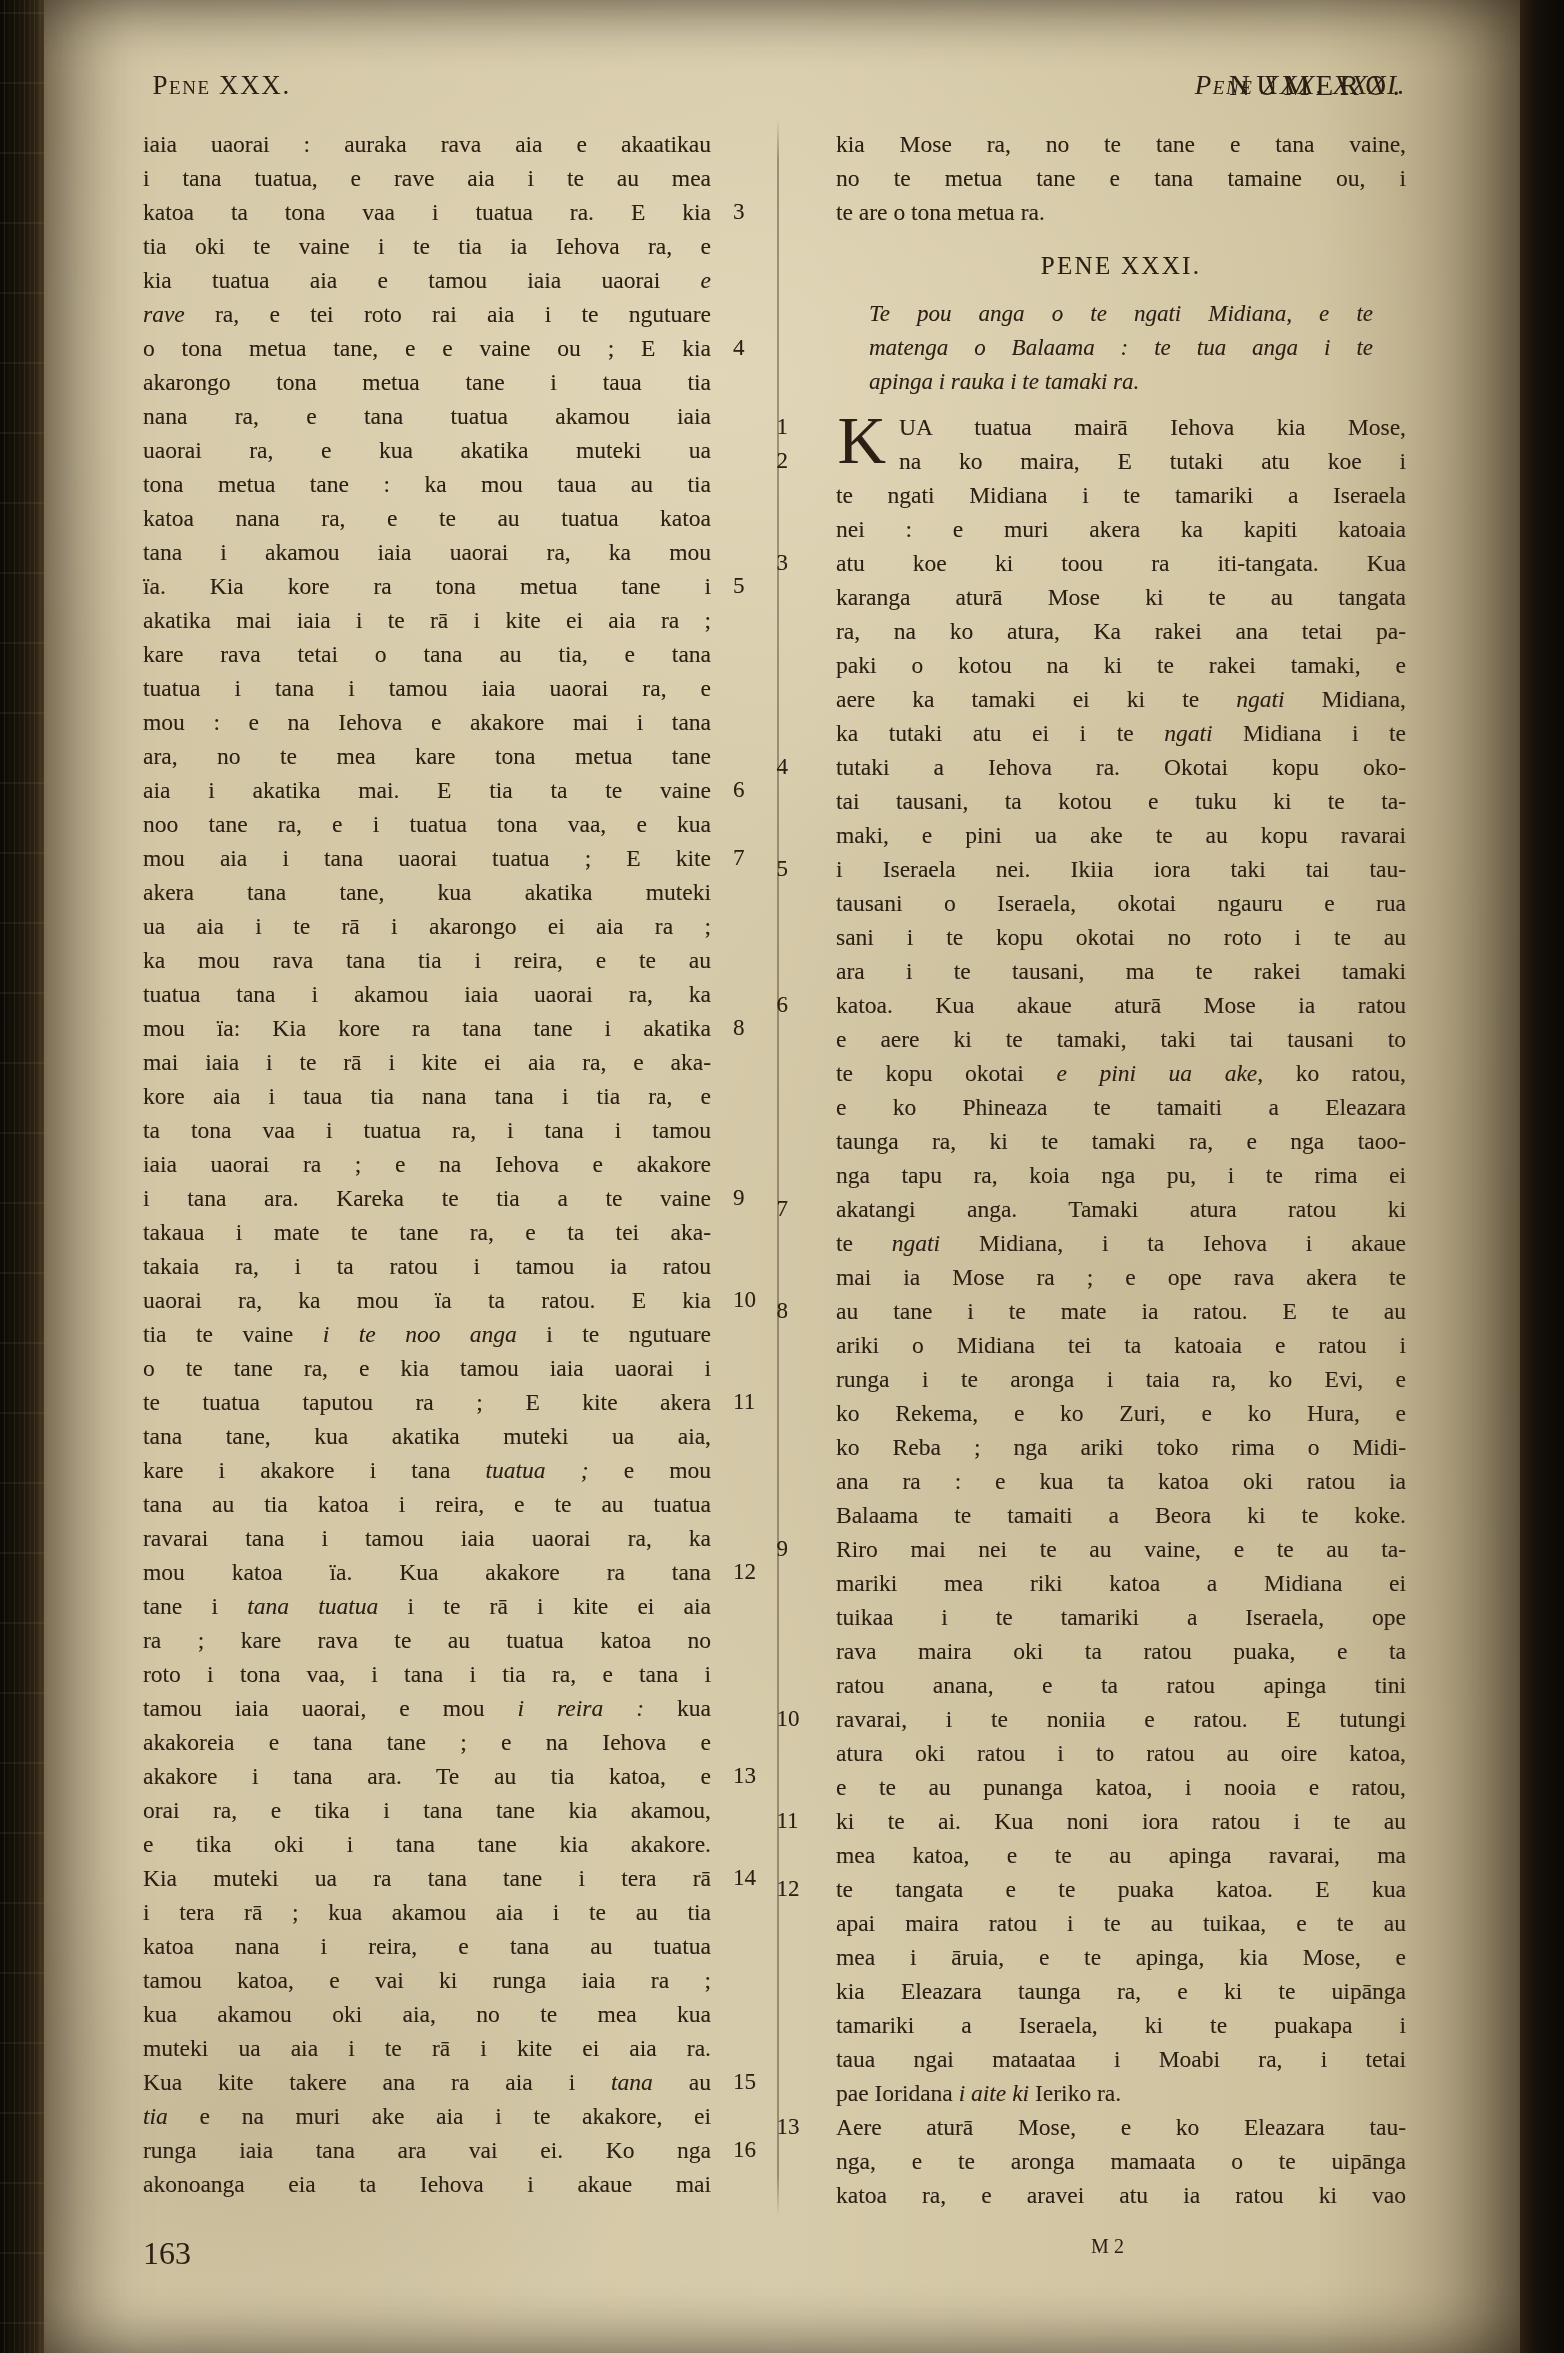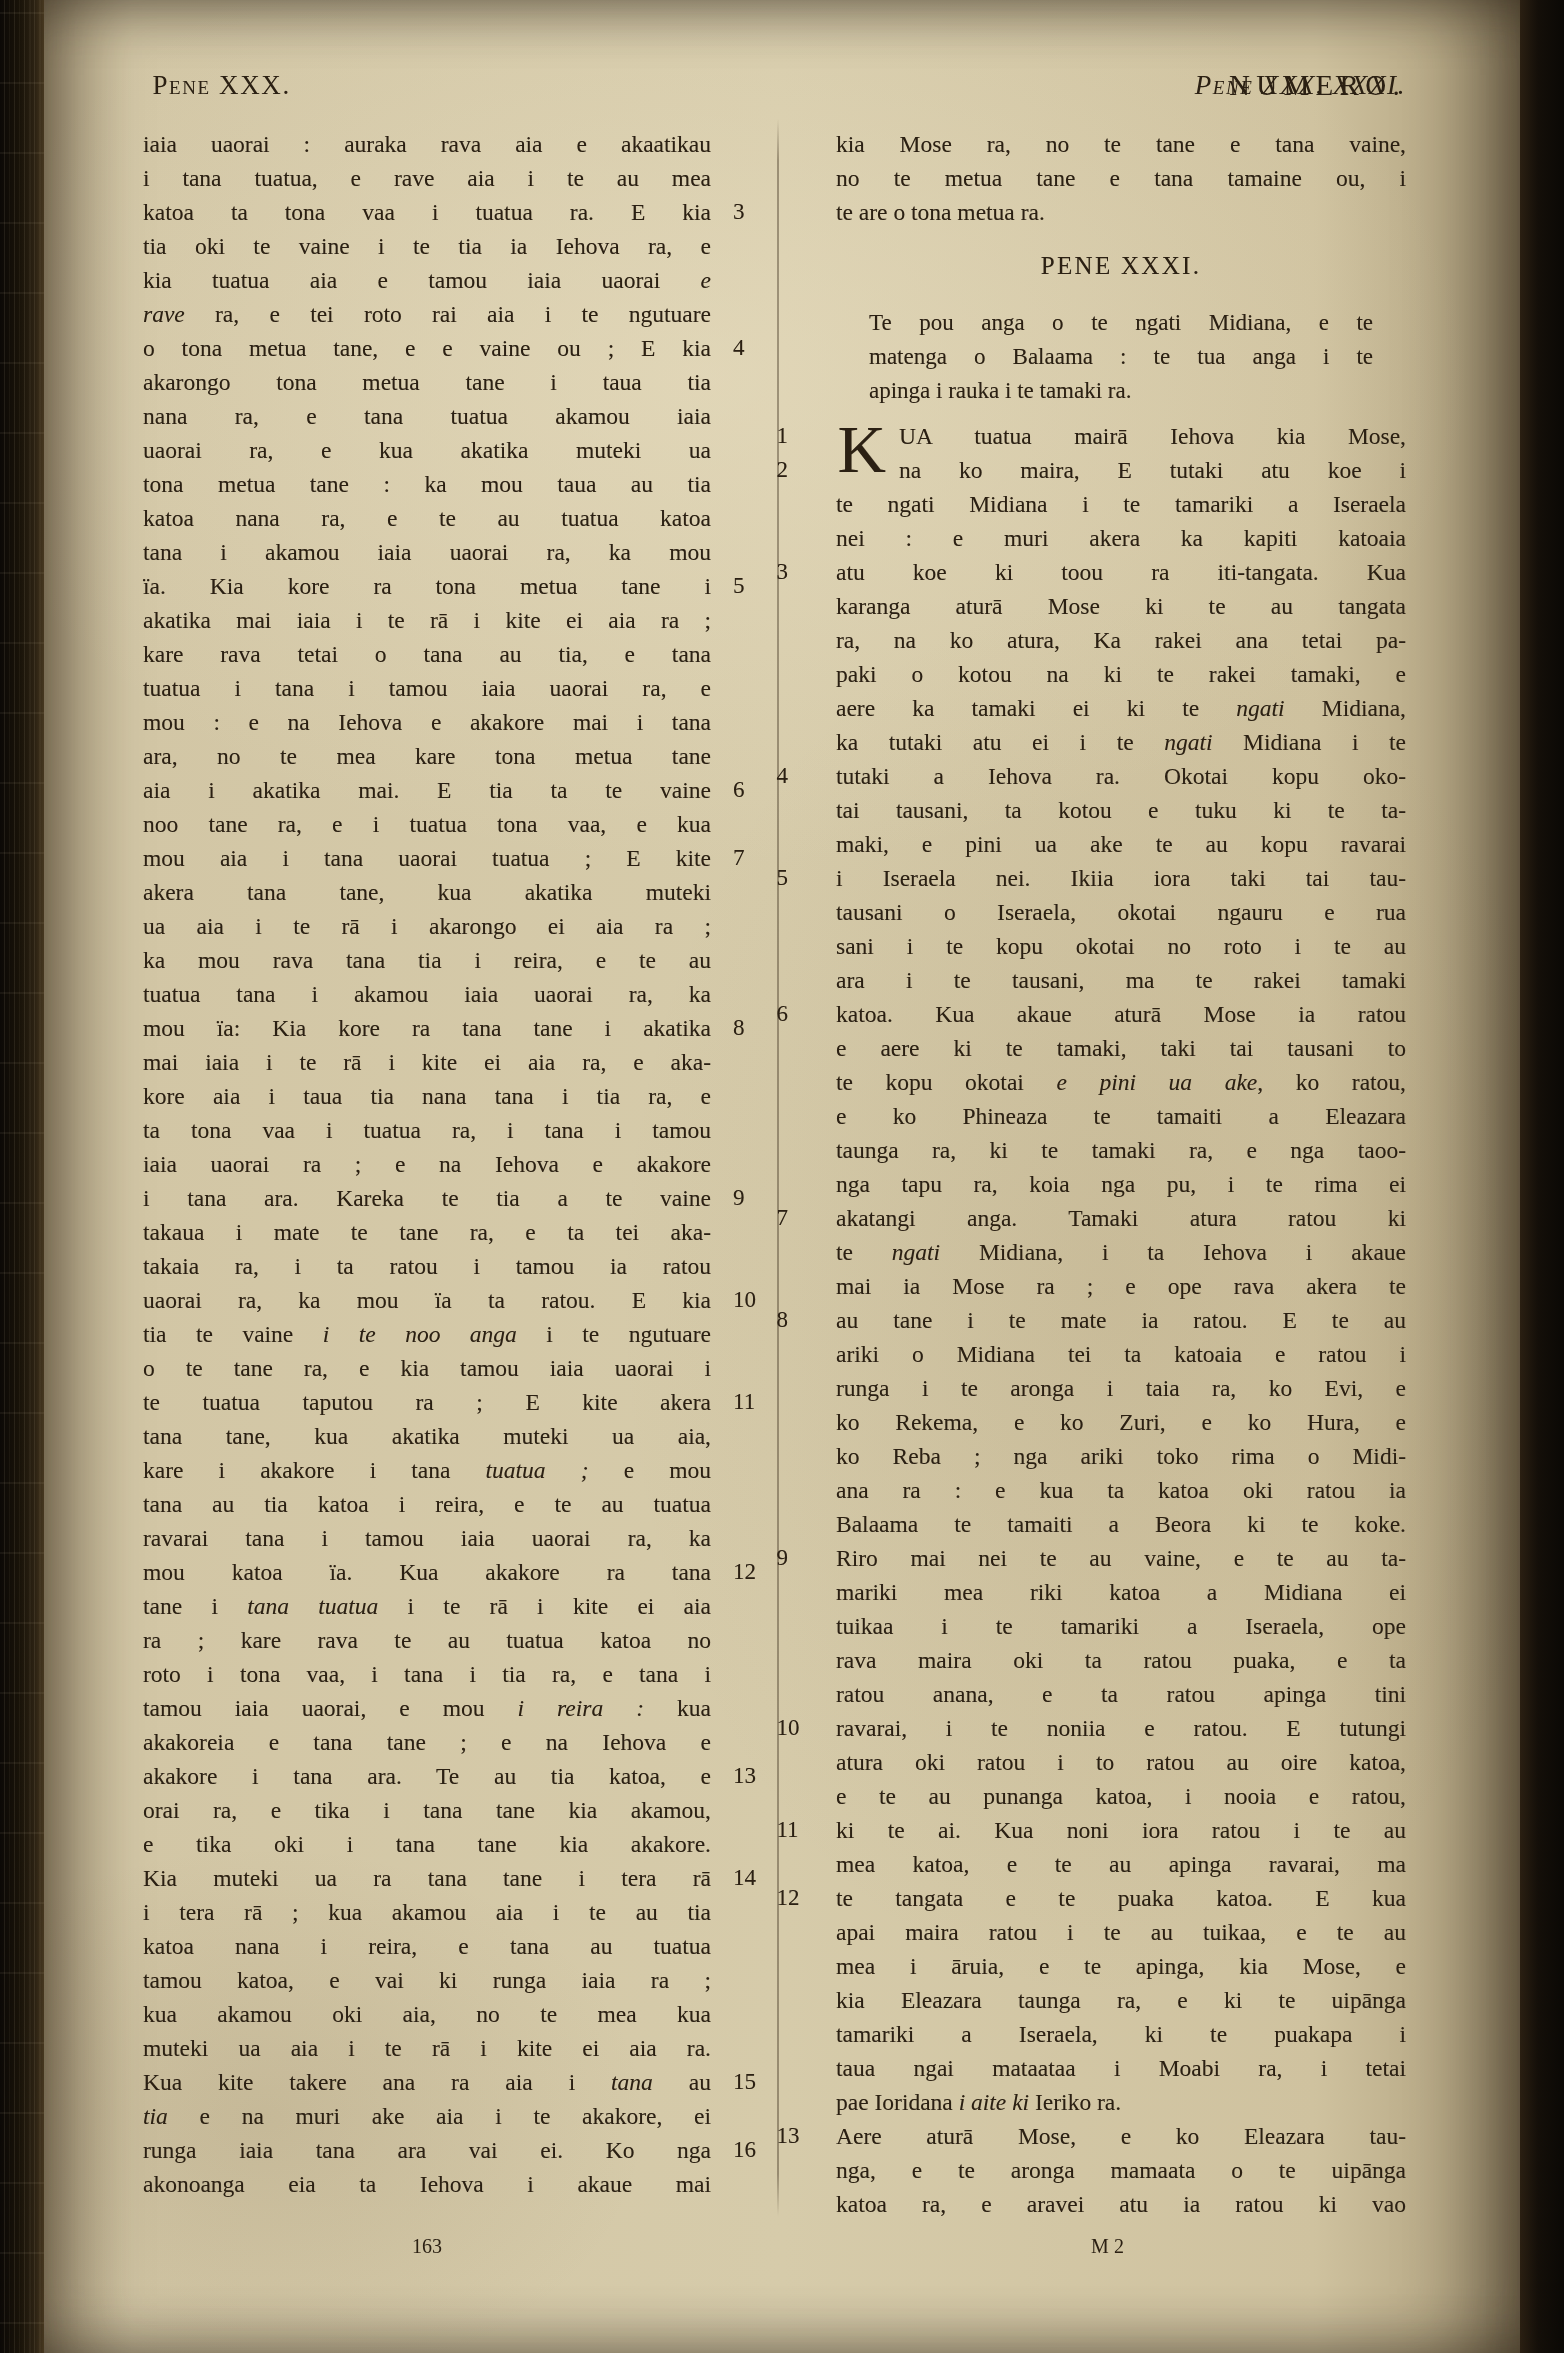--- a/index.html
+++ b/index.html
@@ -61,31 +61,31 @@
   .line.indent{padding-left:63px;}
 
   .col-left .vnum{position:absolute;left:calc(100% + 22px);top:0;width:44px;text-align:left;font-size:23px;}
   .col-right .vnum{position:absolute;right:calc(100% + 15.6px);top:0;width:44px;text-align:right;font-size:23px;}
 
   .chapter-heading{
     text-align:center;font-size:25px;letter-spacing:2.3px;
     margin-top:20.3px;height:34px;line-height:34px;
     text-shadow:0.2px 0.2px 0.5px rgba(43,32,19,0.25);
   }
-  .summary{margin-top:23px;padding:0 33px;}
+  .summary{margin-top:14px;padding:0 33px;font-style:italic;}
   .summary .line{height:34px;line-height:34px;font-size:23px;}
   .summary .line:last-child{text-align-last:left;}
 
   .body-block{position:relative;margin-top:11px;}
   .dropcap{
     position:absolute;left:1.6px;top:-3.1px;font-size:67px;line-height:67px;
     text-shadow:0.3px 0.3px 0.6px rgba(43,32,19,0.3);
   }
 
-  .footer-left{position:absolute;top:2235px;left:99px;width:568px;text-align:center;font-size:20px;}
+  .footer-left{position:absolute;top:2235px;left:99px;width:568px;text-align:left;font-size:32px;}
   .footer-right{position:absolute;top:2235px;left:792px;width:570px;text-align:center;padding-right:27px;box-sizing:border-box;font-size:20px;}
 </style>
 </head>
 <body>
 
 <div class="spine"></div>
 <div class="edge-right"></div>
 
 <div class="paper">
 

